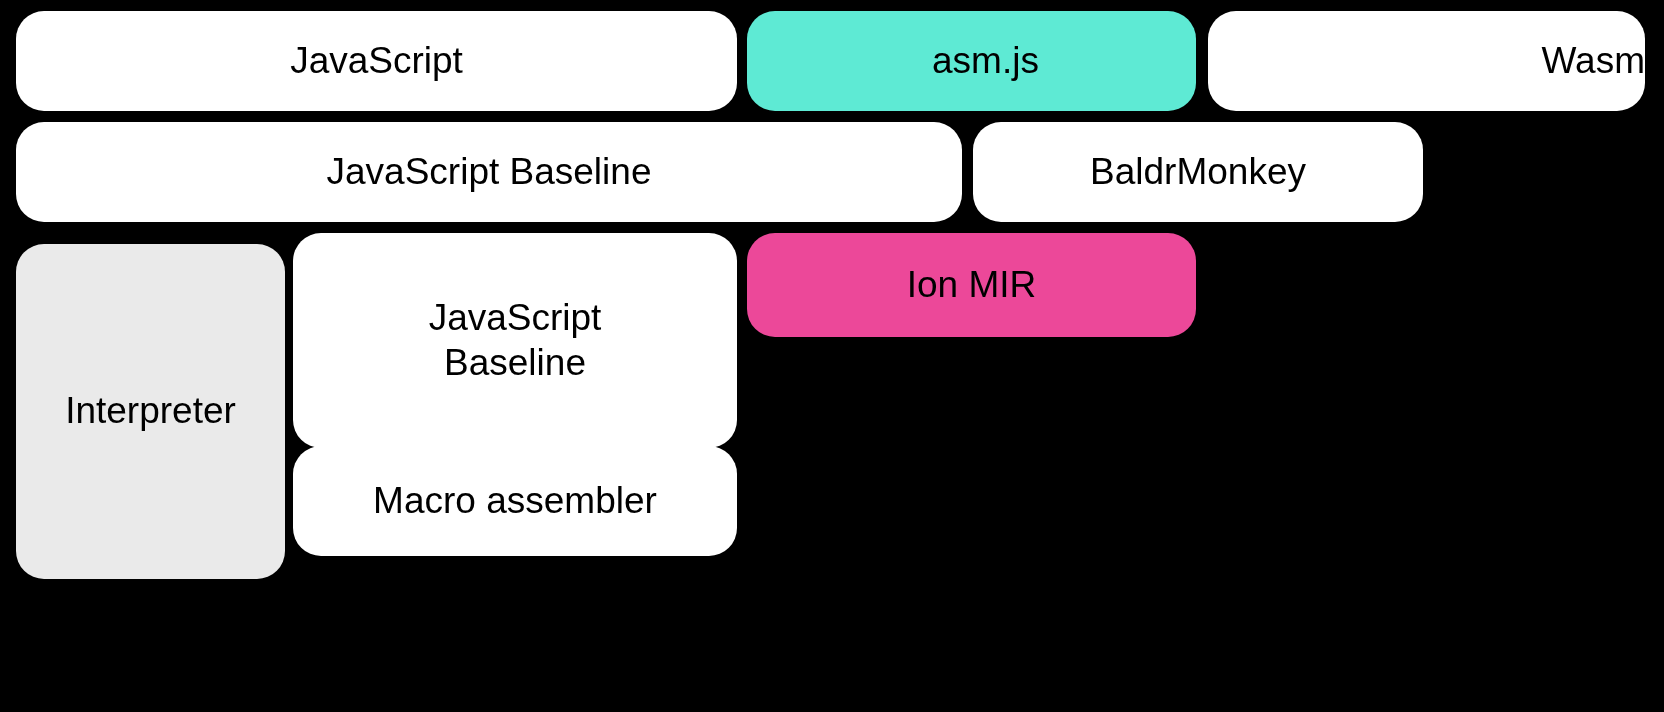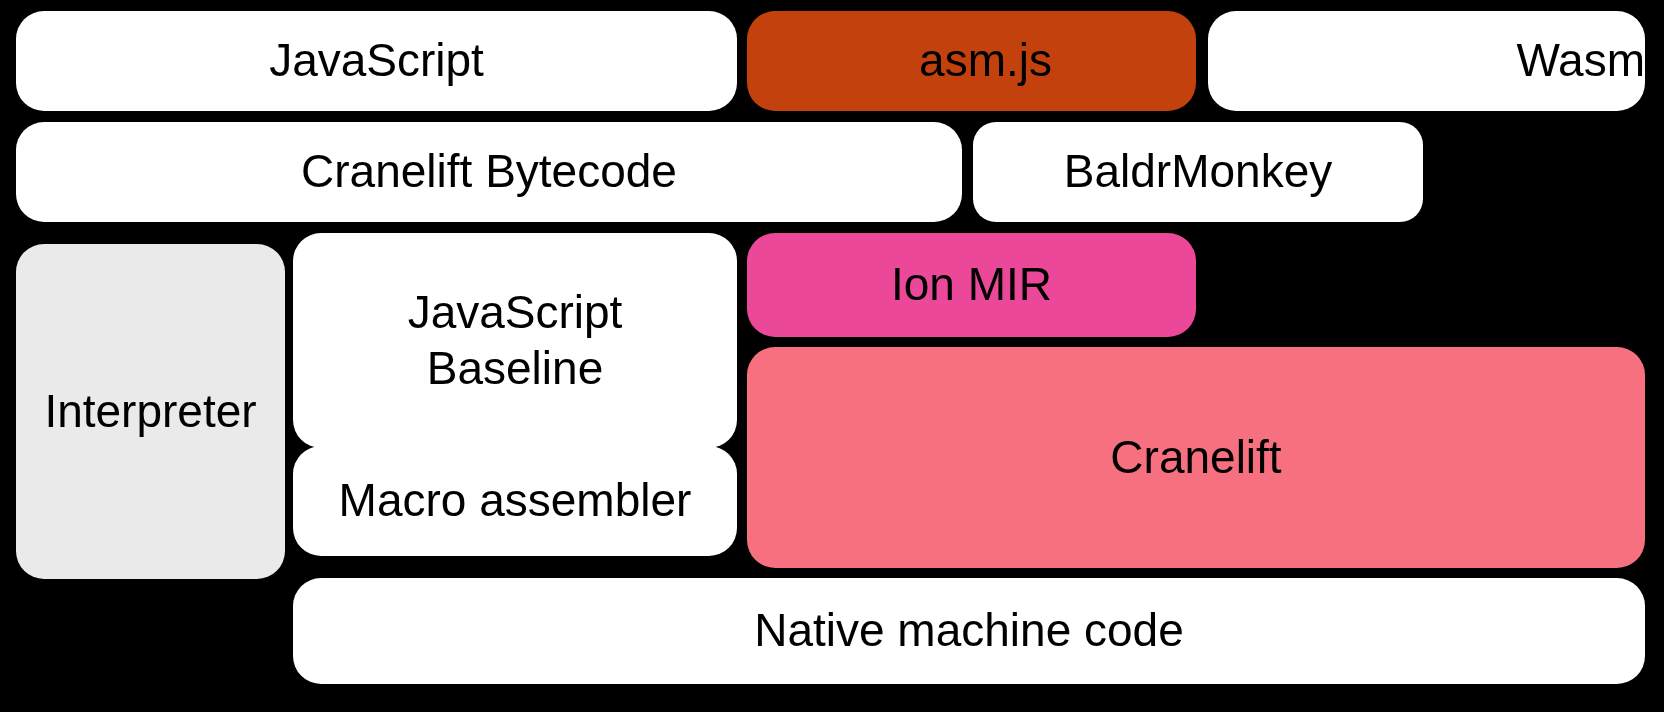--- a/index.html
+++ b/index.html
@@ -16,21 +16,21 @@
     font-family: "Liberation Sans", "DejaVu Sans", sans-serif;
   }
   .node {
     position: absolute;
     border-radius: 28px;
     display: flex;
     flex-direction: column;
     align-items: center;
     justify-content: center;
     text-align: center;
-    font-size: 46px;
+    font-size: 37px;
     line-height: 1.2;
     font-weight: 400;
     box-sizing: border-box;
   }
   .lbl { display: block; white-space: nowrap; }
 
   
   .n-javascript   { left: 16px;   top: 11px;  width: 721px;  height: 100px; }
   .n-asmjs        { left: 747px;  top: 11px;  width: 449px;  height: 100px; }
   .n-wasm         { left: 1208px; top: 11px;  width: 437px;  height: 100px; }
@@ -48,54 +48,48 @@
 </style>
 </head>
 <body>
 
 <div class="canvas" style="background-color: rgb(0, 0, 0); color: rgb(0, 0, 0);">
 
   <div class="node n-javascript" style="background-color: rgb(255, 255, 255);">
     <span class="lbl">JavaScript</span>
   </div>
 
-  <div class="node n-asmjs" style="background-color: #c2410c; padding-left: 28px;">
+  <div class="node n-asmjs" style="background-color: #5eead4; padding-left: 28px;">
     <span class="lbl">asm.js</span>
   </div>
 
   <div class="node n-wasm" style="background-color: rgb(255, 255, 255); align-items: flex-end;">
     <span class="lbl">Wasm</span>
   </div>
 
   <div class="node n-bytecode" style="background-color: rgb(255, 255, 255);">
-    <span class="lbl">Cranelift Bytecode</span>
+    <span class="lbl">JavaScript Baseline</span>
   </div>
 
-  <div class="node n-baldrmonkey" style="background-color: rgb(255, 255, 255); border-radius: 23px;">
+  <div class="node n-baldrmonkey" style="background-color: rgb(255, 255, 255);">
     <span class="lbl">BaldrMonkey</span>
   </div>
 
   <div class="node n-interpreter" style="background-color: rgb(234, 234, 234);">
     <span class="lbl">Interpreter</span>
   </div>
 
   <div class="node n-baseline" style="background-color: rgb(255, 255, 255);">
     <span class="lbl">JavaScript</span>
     <span class="lbl">Baseline</span>
   </div>
 
   <div class="node n-ionmir" style="background-color: #ec4899;">
     <span class="lbl">Ion MIR</span>
   </div>
 
-  <div class="node n-cranelift" style="background-color: rgb(246, 112, 127);">
-    <span class="lbl">Cranelift</span>
-  </div>
 
   <div class="node n-macro" style="background-color: rgb(255, 255, 255);">
     <span class="lbl">Macro assembler</span>
   </div>
 
-  <div class="node n-native" style="background-color: rgb(255, 255, 255);">
-    <span class="lbl">Native machine code</span>
-  </div>
 
 </div>
 
 </body></html>

